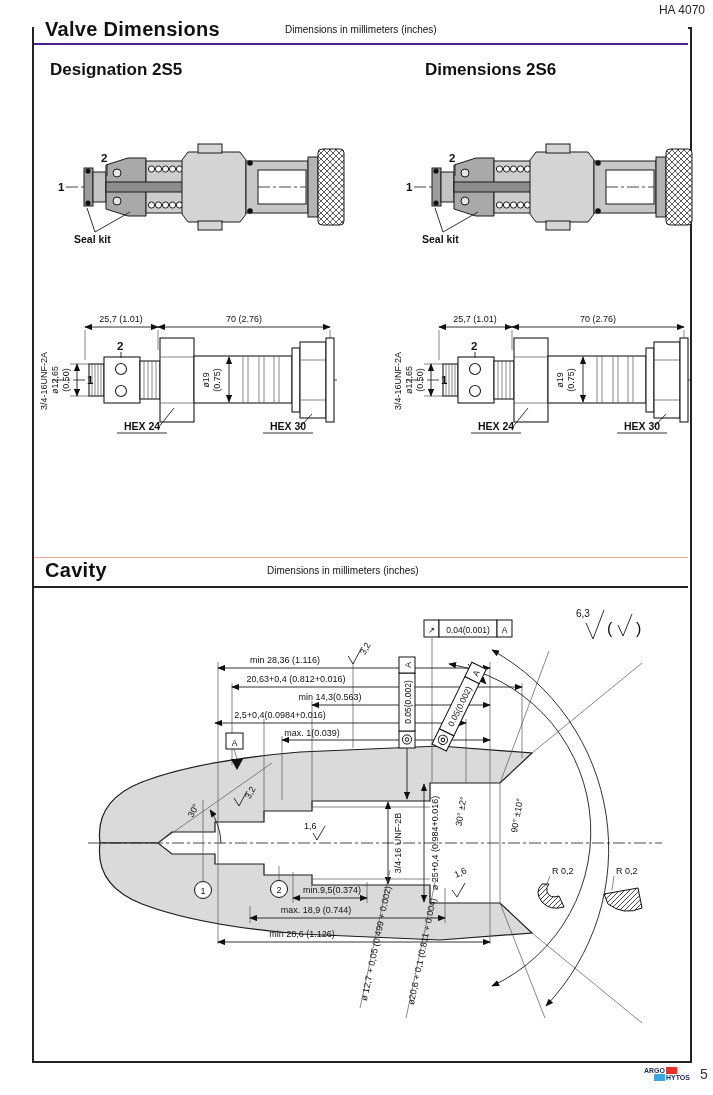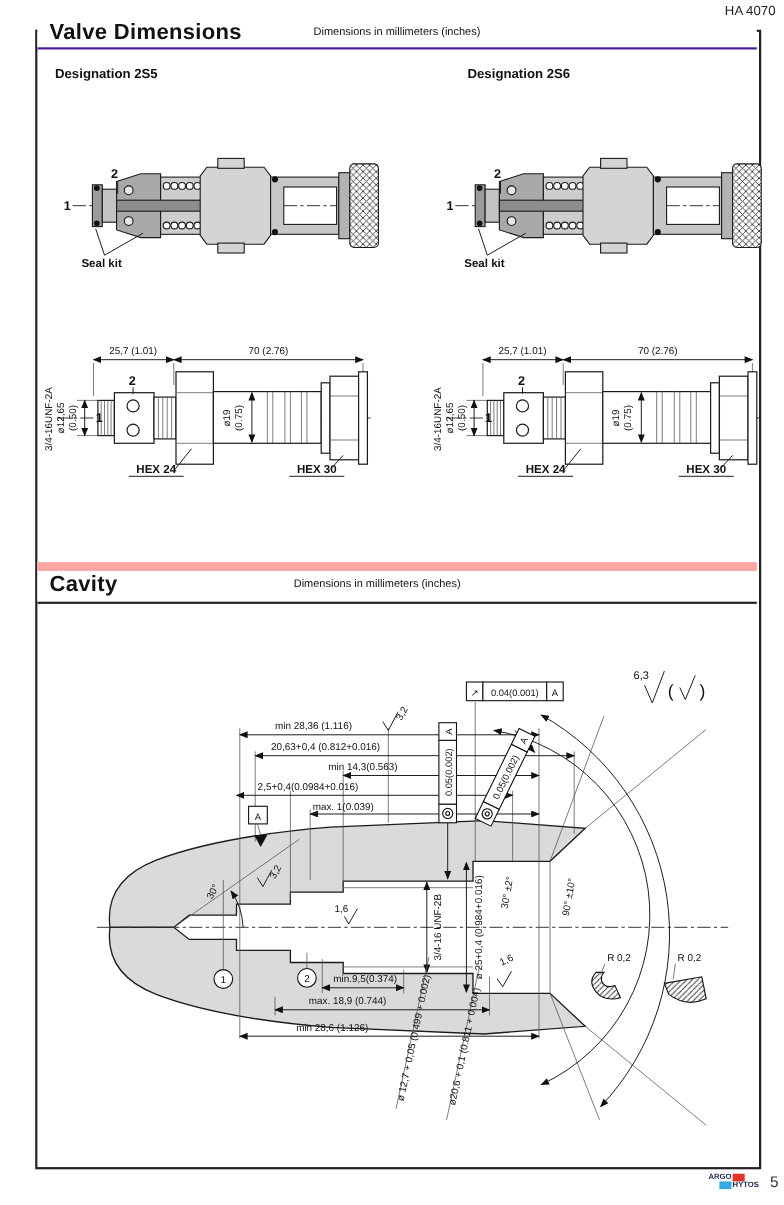--- a/index.html
+++ b/index.html
@@ -2,26 +2,26 @@
 <html><head>
 <meta charset="utf-8">
 <style>
   html,body{margin:0;padding:0;background:#fff}
   .page{position:relative;width:713px;height:1095px;background:#fff;overflow:hidden;
         font-family:"Liberation Sans",sans-serif;color:#111}
   .docnum{position:absolute;top:3px;right:8px;font-size:12px;color:#222}
   .frame{position:absolute;left:32px;top:27px;width:656px;height:1032px;border:2px solid #222}
   .sechead{position:absolute;left:34px;width:654px;background:#fff}
   .sechead.valve{top:17px;height:26px;border-bottom:2px solid #4c1d95}
-  .sechead.cavity{top:511px;height:28px;border-top:8px solid #fca5a5;border-bottom:2px solid #222}
+  .sechead.cavity{top:557px;height:28px;border-top:1px solid #fca5a5;border-bottom:2px solid #222}
   .sectitle{position:absolute;left:11px;top:1px;font-size:20px;font-weight:bold;letter-spacing:.3px}
   .units{position:absolute;top:7px;font-size:10px}
   .units.v{left:251px}
   .units.c{left:233px}
-  .desig{position:absolute;top:60px;font-size:12px;font-weight:bold}
+  .desig{position:absolute;top:60px;font-size:17px;font-weight:bold}
   .desig.l{left:50px}.desig.r{left:425px}
   .sealnote{position:absolute;left:543px;top:464px;font-size:11.5px;line-height:16px}
   .sealnote b{font-weight:bold}
   .logo{position:absolute;left:644px;top:1067px;font-size:7px;font-weight:bold;color:#1b2a4a;line-height:7px}
   .lrow{display:flex;align-items:center;gap:1px}
   .lred{width:11px;height:7px;background:#e5332a}
   .lblue{width:11px;height:7px;background:#36a9e1}
   .pagenum{position:absolute;left:700px;top:1066px;font-size:14px;color:#333}
   svg.art{position:absolute;left:0;top:0}
   .ol{stroke:#1b1b1b;stroke-width:1.1}
@@ -256,21 +256,21 @@
       </g>
     </g>
   </svg>
 
   <div class="sechead valve">
     <div class="sectitle">Valve Dimensions</div>
     <div class="units v">Dimensions in millimeters (inches)</div>
   </div>
 
   <div class="desig l">Designation 2S5</div>
-  <div class="desig r">Designation 2S6</div>
+  <div class="desig r">Dimensions 2S6</div>
 
 
   <div class="sechead cavity">
     <div class="sectitle">Cavity</div>
     <div class="units c">Dimensions in millimeters (inches)</div>
   </div>
 
   <div class="logo">
     <div class="lrow">
         <span>ARGO</span>

